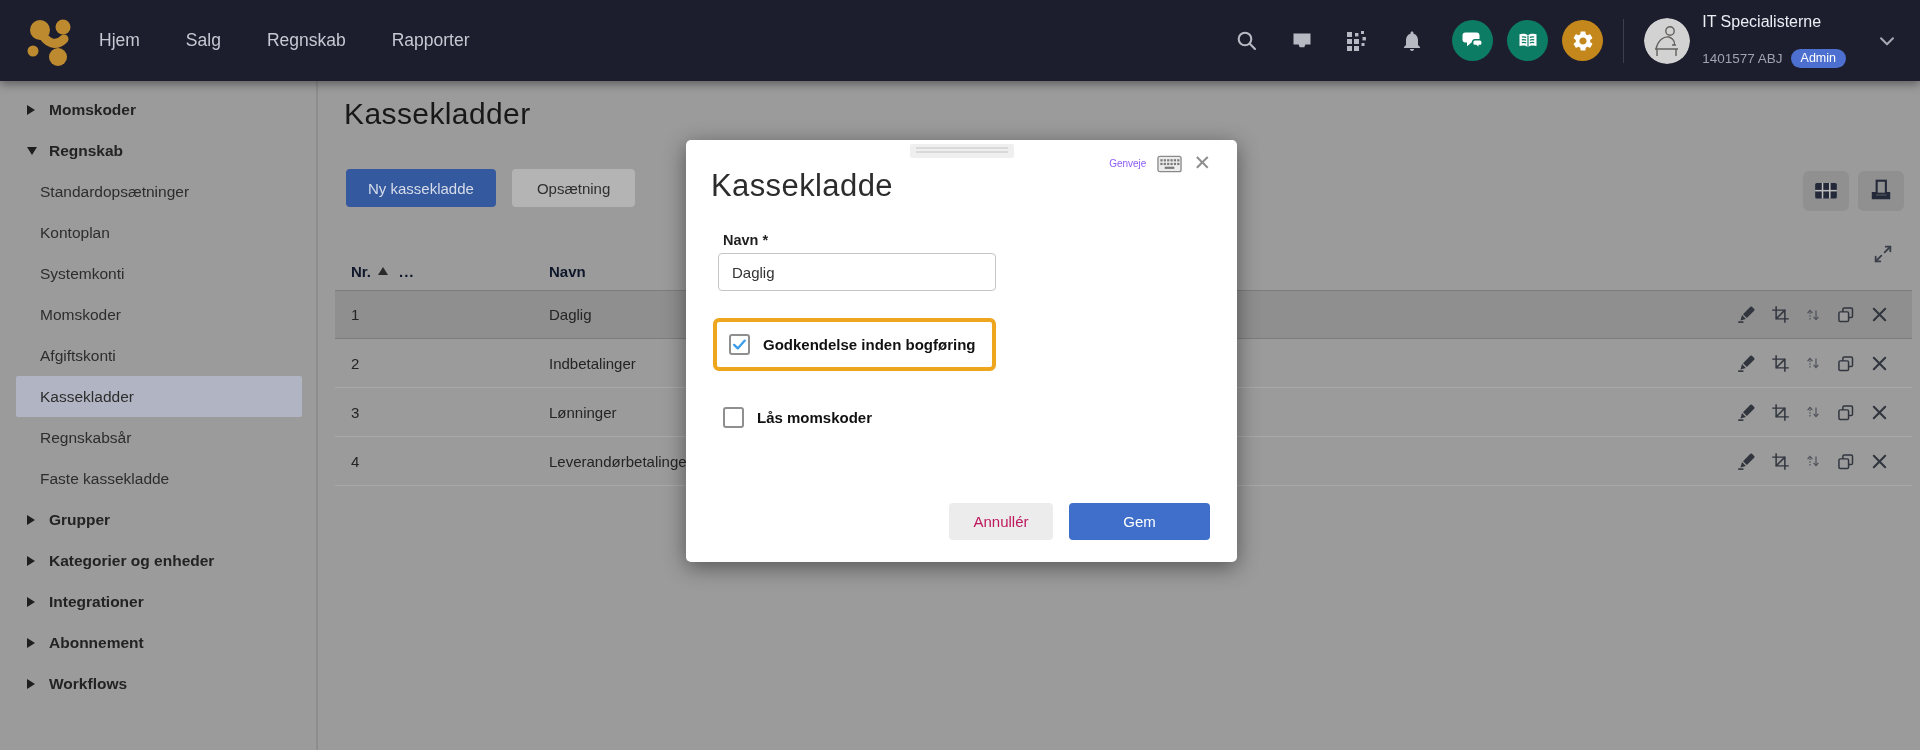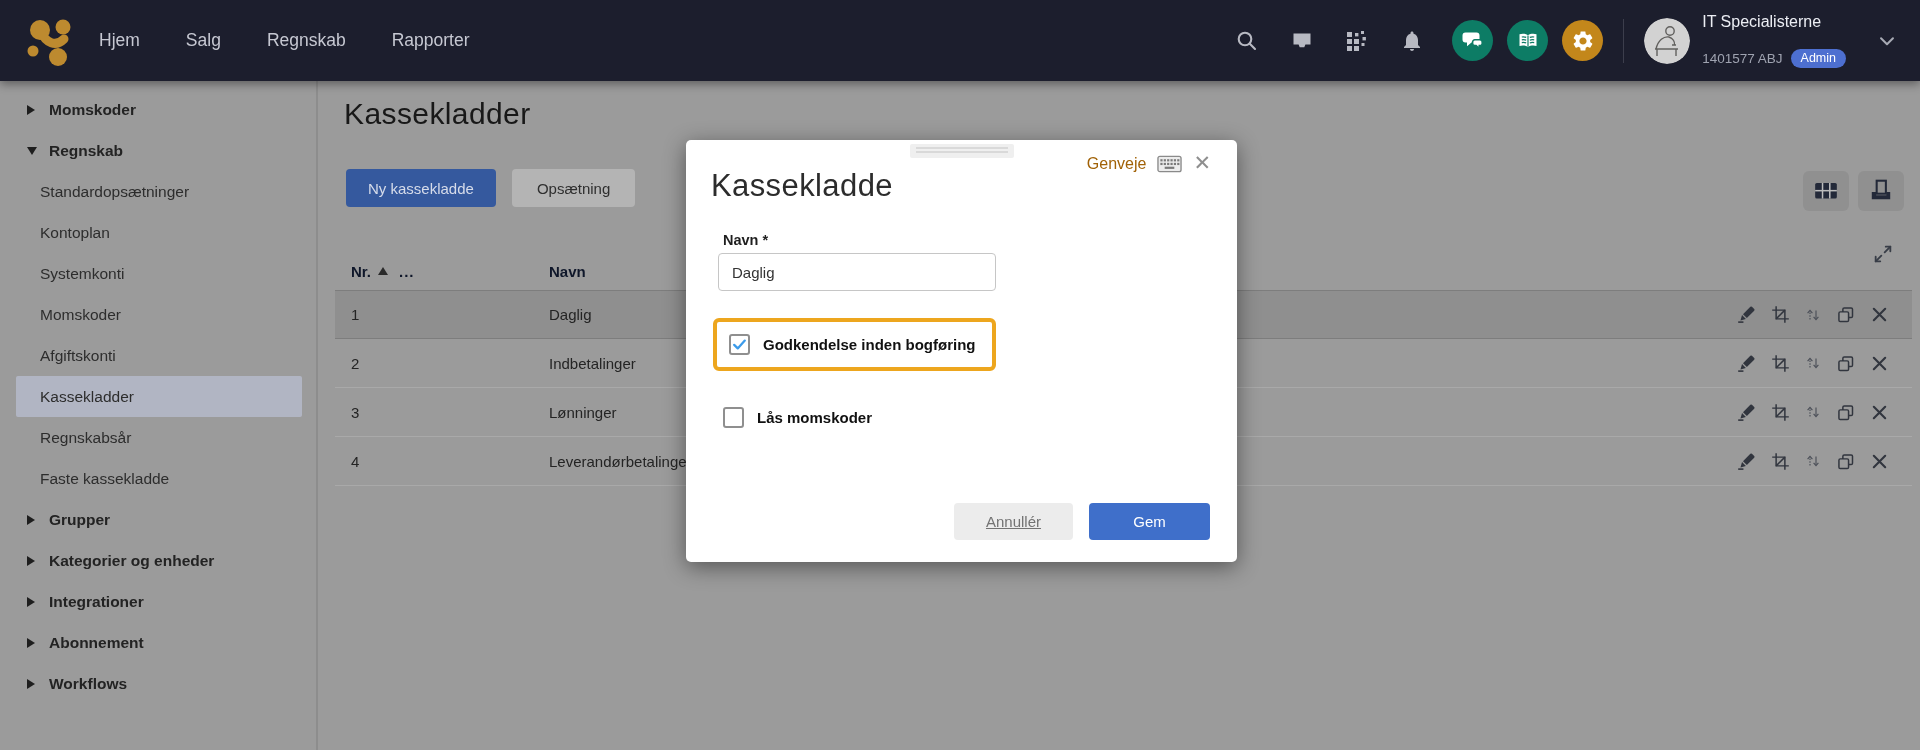--- a/index.html
+++ b/index.html
@@ -68,38 +68,38 @@
   .row-icons svg { width:21px; height:21px; cursor:pointer; }
   .row-icons svg.sm { width:18px; height:18px; color:#4a4e57; }
 
   
   .modal { position:absolute; left:686px; top:140px; width:551px; height:422px; background:#fff;
            border-radius:5px; box-shadow:0 5px 22px rgba(0,0,0,.45); z-index:300; }
   .drag-handle { position:absolute; top:4px; left:50%; transform:translateX(-50%); width:104px; height:14px;
                  background:#efefef; border-radius:2px; padding-top:3px; cursor:grab; }
   .hline { height:2px; background:#d9d9d9; margin:0 6px 2px; }
   .shortcuts { position:absolute; top:13px; right:26px; display:flex; align-items:center; gap:11px; }
-  .shortcuts-label { font-size:16px; color:#a16207; cursor:pointer; }
+  .shortcuts-label { font-size:10px; color:#8b5cf6; cursor:pointer; }
   .kbd-ic { width:25px; height:18px; cursor:pointer; }
   .close-x { font-size:21px; color:#8f8f8f; line-height:1; cursor:pointer; font-weight:bold;
              font-family:"DejaVu Sans", sans-serif; }
   .modal-title { position:absolute; left:25px; top:28px; font-size:31px; font-weight:300; letter-spacing:.4px; color:#2c2c2c; }
   .field-label { position:absolute; left:37px; top:92px; font-size:14.5px; font-weight:bold; color:#1f1f1f; }
   .txt { position:absolute; left:32px; top:113px; width:278px; height:38px; border:1px solid #c6c6c6;
          border-radius:4px; padding:0 13px; font-size:15px; color:#333; font-family:inherit; outline:none; }
   .hl-box { position:absolute; left:27px; top:178px; border:4px solid #eda61e; border-radius:6px;
             background:#fff; display:flex; align-items:center; gap:13px; padding:12px 16px 12px 12px; }
   .cb { width:21px; height:21px; border:2px solid #8f8f8f; border-radius:3px; background:#fff;
         display:flex; align-items:center; justify-content:center; cursor:pointer; flex:0 0 auto; }
   .cb svg { width:17px; height:17px; }
   .cb-label { font-size:15px; font-weight:bold; color:#111; white-space:nowrap; }
   .cb-row2 { position:absolute; left:37px; top:267px; display:flex; align-items:center; gap:13px; }
   .modal-footer { position:absolute; right:27px; bottom:22px; display:flex; gap:16px; }
-  .btn-cancel { width:119px; height:37px; background:#ececec; color:#737373;text-decoration:underline; }
-  .btn-save { width:121px; height:37px; background:#3f6fca; color:#fff; }
+  .btn-cancel { width:104px; height:37px; background:#ececec; color:#be185d; }
+  .btn-save { width:141px; height:37px; background:#3f6fca; color:#fff; }
 </style>
 </head>
 <body>
 
 <svg width="0" height="0" style="position:absolute">
   <defs>
     <symbol id="i-search" viewBox="0 0 24 24">
         <circle cx="10" cy="10" r="6.3" fill="none" stroke="currentColor" stroke-width="2.1"></circle>
         <path d="M14.8 14.8 L20 20" stroke="currentColor" stroke-width="2.1" stroke-linecap="round"></path>
       </symbol>

